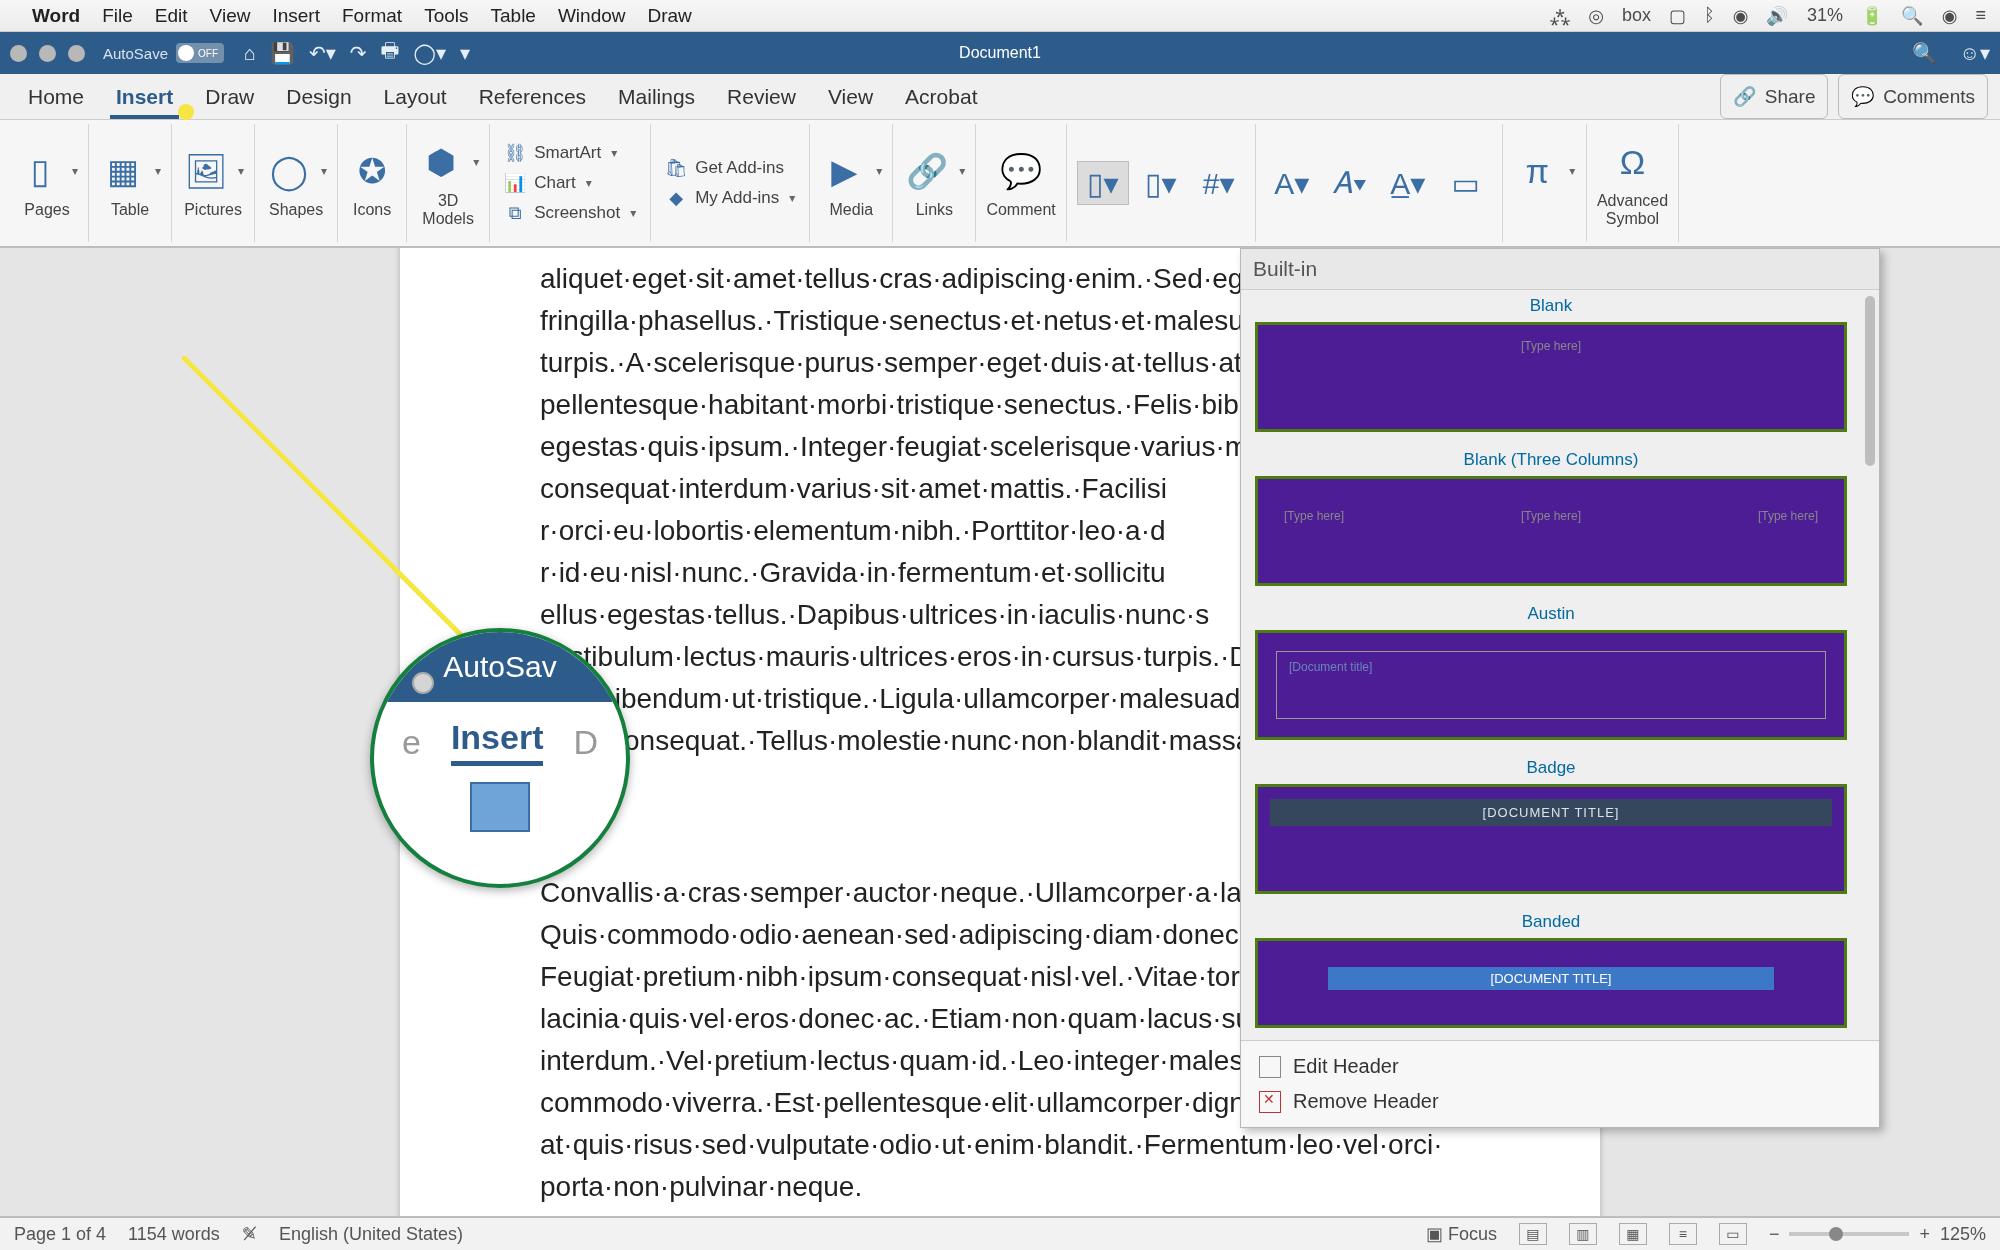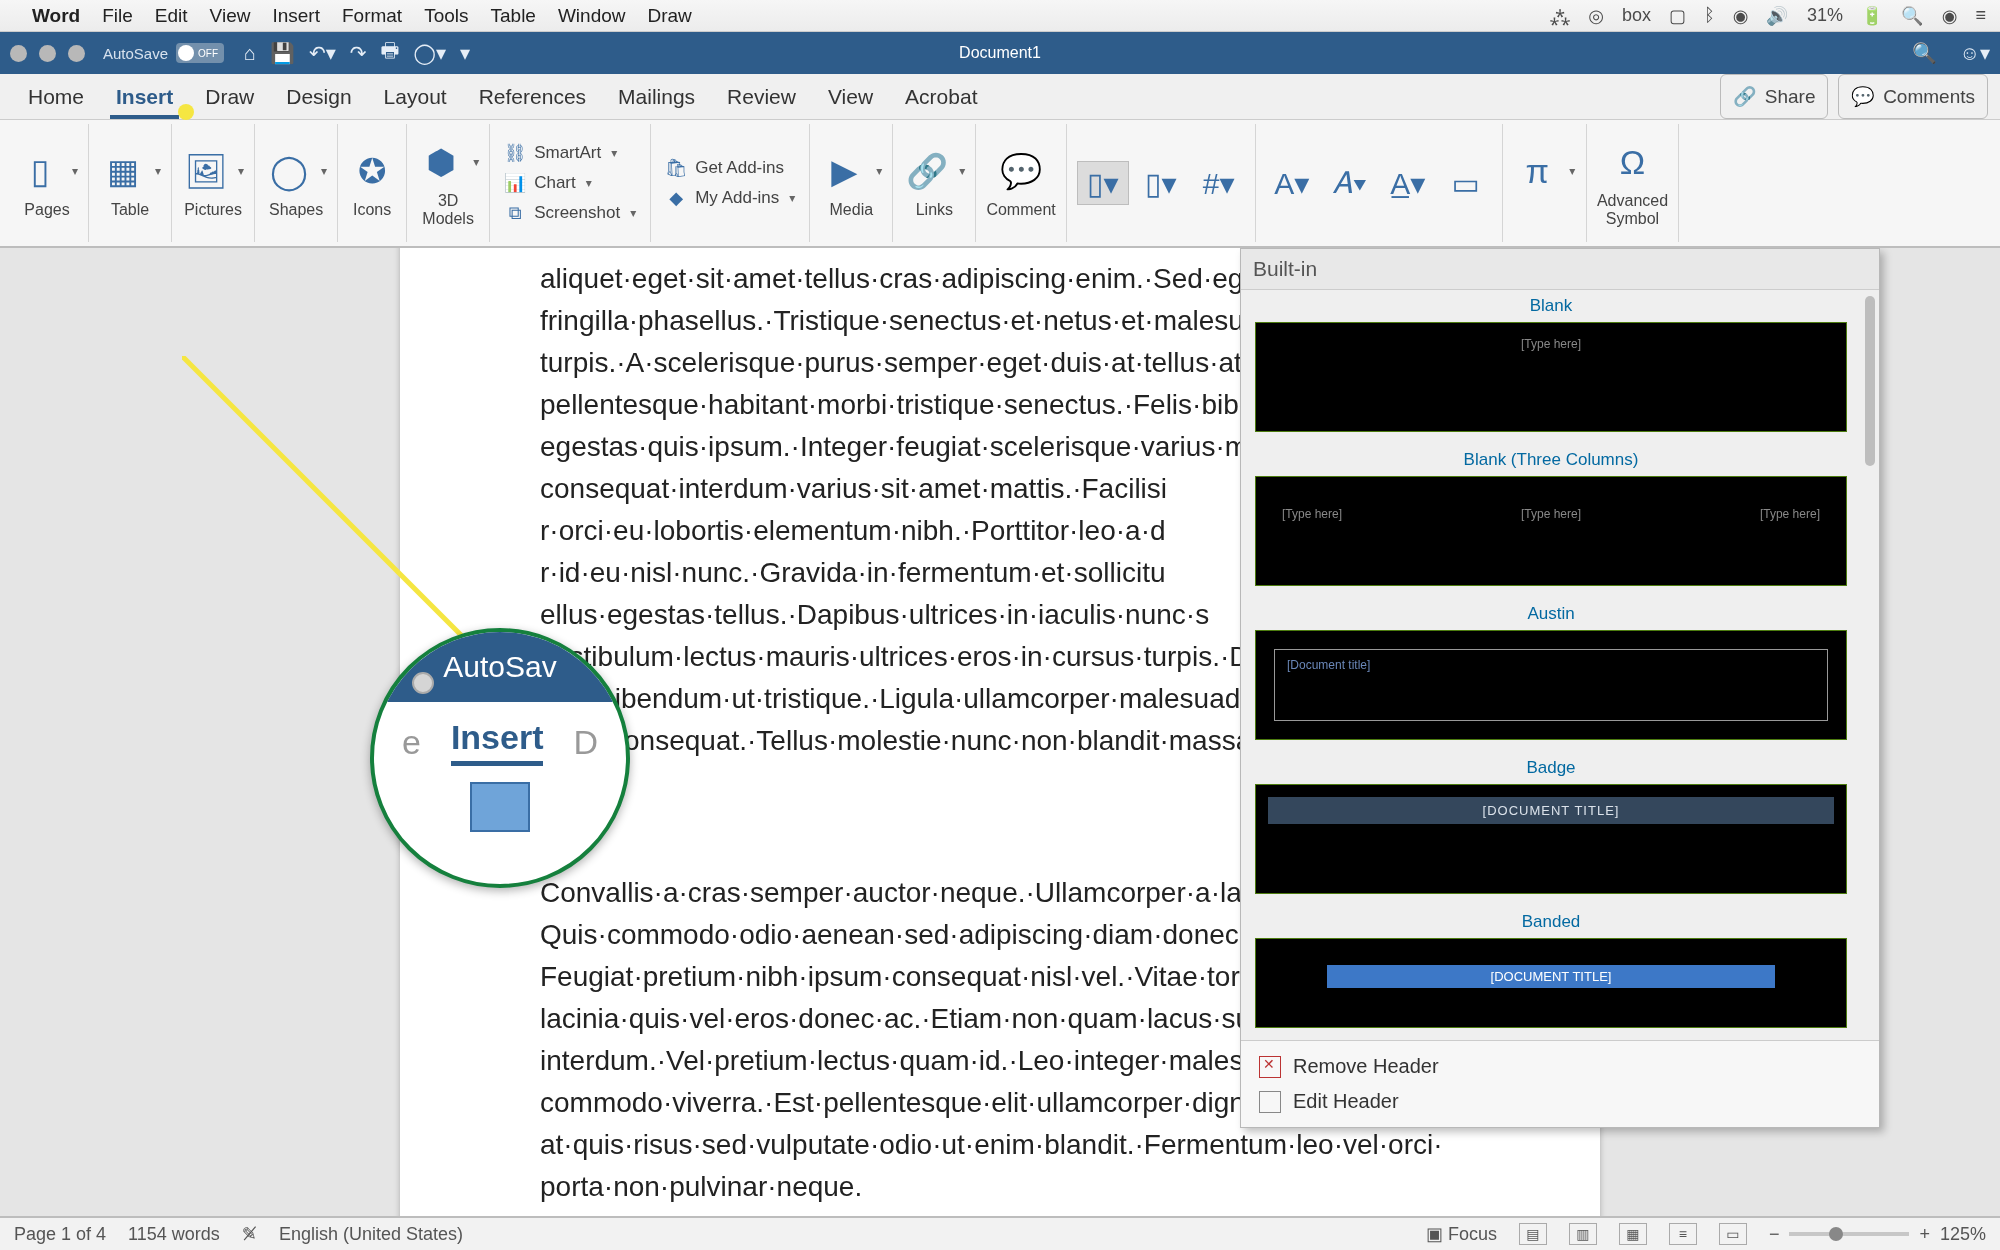--- a/index.html
+++ b/index.html
@@ -52,21 +52,21 @@
 .page p { margin-bottom: 12px; }
 .page .paramark { font-size:30px; color:#5b8dc7; margin: 34px 0; }
 
 
 .dropdown { position:absolute; top:0; right:120px; width:640px; background:#efefef; border:1px solid #b8b8b8; box-shadow:4px 4px 8px rgba(0,0,0,.25); z-index:30;}
 .dropdown .hdr { padding:8px 12px; font-size:21px; color:#555; border-bottom:1px solid #ccc; background:#e8e8e8;}
 .dropdown .scroll { max-height: 770px; overflow:hidden; position:relative; padding-right:18px;}
 .dropdown .scrollbar { position:absolute; right:4px; top:6px; width:10px; height:170px; background:#bdbdbd; border-radius:5px;}
 .dd-item { padding: 6px 14px 12px; }
 .dd-item .name { text-align:center; font-size:17px; color:#0369a1; margin-bottom:6px; }
-.dd-item .preview { background:#000000; border:1px solid #4d7c0f; height:110px; display:flex; align-items:flex-start; justify-content:center; padding:14px 16px; font-size:12px; color:#888;}
+.dd-item .preview { background:#4c1d95; border:3px solid #4d7c0f; height:110px; display:flex; align-items:flex-start; justify-content:center; padding:14px 16px; font-size:12px; color:#888;}
 .dd-item .preview.threecol { justify-content:space-between; padding:30px 26px;}
 .dd-item .preview.austin { padding:18px; }
 .dd-item .preview.austin .inner { border:1px solid #999; width:100%; height:100%; padding:8px 12px; font-size:12px; color:#6a87b8;}
 .dd-item .preview.badge { padding:12px; height:110px;}
 .dd-item .preview.badge .bar { background:#34475c; color:#dbe2ea; width:100%; text-align:center; padding:6px 0; font-size:13px; letter-spacing:1px;}
 .dd-item .preview.banded { padding:26px 40px; height:90px;}
 .dd-item .preview.banded .bar { background:#3d78c7; color:#fff; width:88%; text-align:center; padding:4px 0; font-size:13px;}
 .dd-footer { border-top:1px solid #ccc; background:#f7f7f7; padding:8px 14px; }
 .dd-footer .row { display:flex; align-items:center; gap:12px; padding:6px 4px; font-size:20px; color:#333; }
 .dd-footer .row .ic { width:22px; height:22px; display:inline-block; border:1px solid #888; }
@@ -323,26 +323,26 @@
       </div>
       <div class="dd-item">
         <div class="name">Banded</div>
         <div class="preview banded">
             <div class="bar">[DOCUMENT TITLE]</div>
           </div>
       </div>
     </div>
     <div class="dd-footer">
       <div class="row">
+          <span class="ic"></span>
+          <span>Edit Header</span>
+        </div>
+      <div class="row">
           <span class="ic remove"></span>
           <span>Remove Header</span>
-        </div>
-      <div class="row">
-          <span class="ic"></span>
-          <span>Edit Header</span>
         </div>
     </div>
   </div>
 
   <svg class="callout-line">
       <line x1="0" y1="0" x2="310" y2="310" stroke="#f5e642" stroke-width="5"></line>
     </svg>
   <div class="zoom-callout">
     <span class="zknob"></span>
     <div class="ztitle">AutoSav</div>

